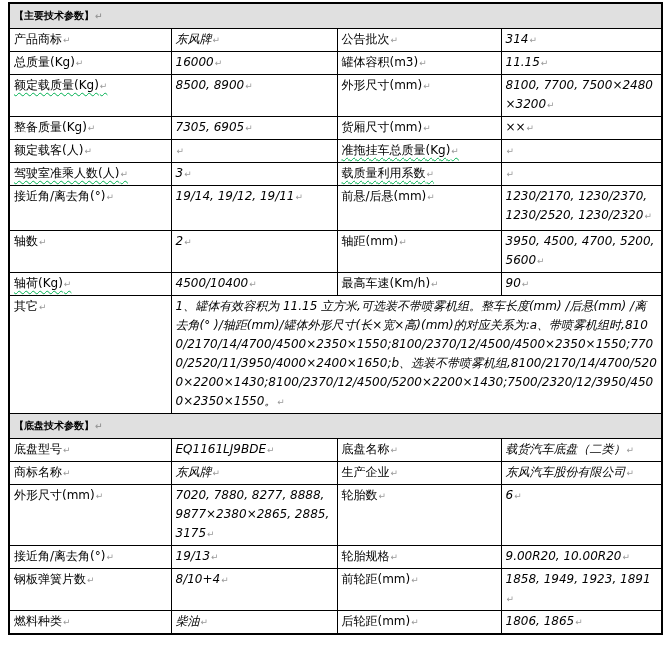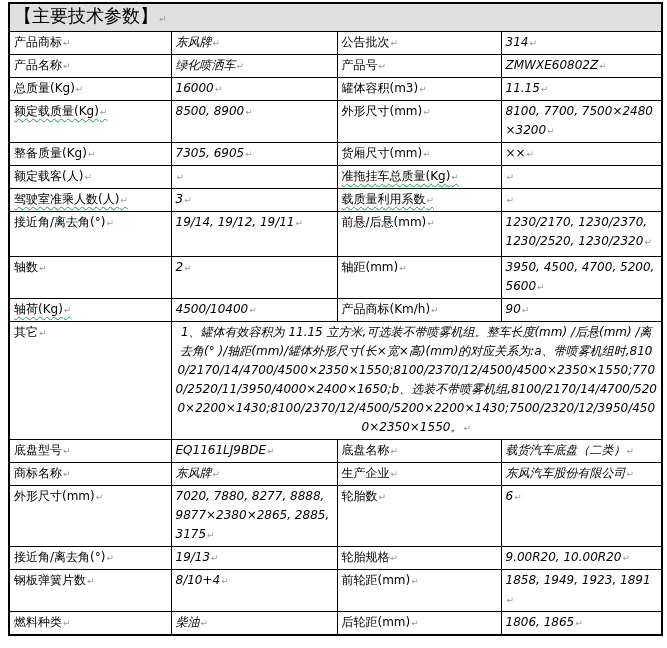--- a/index.html
+++ b/index.html
@@ -19,37 +19,37 @@
   table.spec td{
     border:1px solid #000;
     padding:1px 4px;
     font-size:12px;
     line-height:19px;
     vertical-align:top;
     overflow:hidden;
   }
   td.val{word-break:break-all;font-style:italic;}
   tr.hdr td{background:#e0e0e0;}
-  tr.hdr td.sec{font-weight:normal;font-size:18px;line-height:21px;}
+  tr.hdr td.sec{font-weight:bold;font-size:10px;line-height:21px;}
   tr.h1{height:21px;}
   tr.h1b{height:22px;}
   tr.h2{height:42px;}
   tr.h2b{height:45px;}
   tr.hh{height:24px;}
   
   .t::after{content:"\21B5";color:#999;font-size:9px;margin-left:1px;}
   
   table.spec td:last-child{position:relative;}
   table.spec td:last-child::after{
     content:"\21B5";position:absolute;right:-11px;top:3px;
     font-size:8px;color:#999;
   }
   
   .sp{text-decoration:underline wavy #00b050 1px;text-underline-offset:3px;}
-  .other-cell{line-height:19.5px;padding:2px 5px;text-align:center;}
+  .other-cell{line-height:19.5px;padding:2px 5px;}
 </style>
 </head>
 <body>
 
 <table class="spec">
   <colgroup>
     <col style="width:162px">
       <col style="width:166px">
       <col style="width:164px">
       <col style="width:161px">
@@ -58,26 +58,20 @@
   <tbody>
       <tr class="hdr hh">
     <td class="sec" colspan="4"><span class="t">【主要技术参数】</span></td>
   </tr>
 
   <tr class="h1">
     <td><span class="t">产品商标</span></td>
     <td class="val"><span class="t">东风牌</span></td>
     <td><span class="t">公告批次</span></td>
     <td class="val"><span class="t">314</span></td>
-  </tr>
-  <tr class="h1">
-    <td><span class="t">产品名称</span></td>
-    <td class="val"><span class="t">绿化喷洒车</span></td>
-    <td><span class="t">产品号</span></td>
-    <td class="val"><span class="t">ZMWXE60802Z</span></td>
   </tr>
   <tr class="h1">
     <td><span class="t">总质量(Kg)</span></td>
     <td class="val"><span class="t">16000</span></td>
     <td><span class="t">罐体容积(m3)</span></td>
     <td class="val"><span class="t">11.15</span></td>
   </tr>
   <tr class="h2">
     <td><span class="t sp">额定载质量(Kg)</span></td>
     <td class="val"><span class="t">8500, 8900</span></td>
@@ -110,29 +104,32 @@
   </tr>
   <tr class="h1">
     <td><span class="t">轴数</span></td>
     <td class="val"><span class="t">2</span></td>
     <td><span class="t">轴距(mm)</span></td>
     <td class="val"><span class="t">3950, 4500, 4700, 5200, 5600</span></td>
   </tr>
   <tr class="h1b">
     <td><span class="t sp">轴荷(Kg)</span></td>
     <td class="val"><span class="t">4500/10400</span></td>
-    <td><span class="t">产品商标(Km/h)</span></td>
+    <td><span class="t">最高车速(Km/h)</span></td>
     <td class="val"><span class="t">90</span></td>
   </tr>
 
   <tr>
     <td><span class="t">其它</span></td>
     <td class="val other-cell" colspan="3"><span class="t">1、罐体有效容积为 11.15 立方米,可选装不带喷雾机组。整车长度(mm) /后悬(mm) /离去角(° )/轴距(mm)/罐体外形尺寸(长×宽×高)(mm)的对应关系为:a、带喷雾机组时,8100/2170/14/4700/4500×2350×1550;8100/2370/12/4500/4500×2350×1550;7700/2520/11/3950/4000×2400×1650;b、选装不带喷雾机组,8100/2170/14/4700/5200×2200×1430;8100/2370/12/4500/5200×2200×1430;7500/2320/12/3950/4500×2350×1550。</span></td>
   </tr>
 
+  <tr class="hdr h1">
+    <td class="sec" colspan="4"><span class="t">【底盘技术参数】</span></td>
+  </tr>
 
   <tr class="h1b">
     <td><span class="t">底盘型号</span></td>
     <td class="val"><span class="t">EQ1161LJ9BDE</span></td>
     <td><span class="t">底盘名称</span></td>
     <td class="val"><span class="t">载货汽车底盘（二类）</span></td>
   </tr>
   <tr class="h1b">
     <td><span class="t">商标名称</span></td>
     <td class="val"><span class="t">东风牌</span></td>

